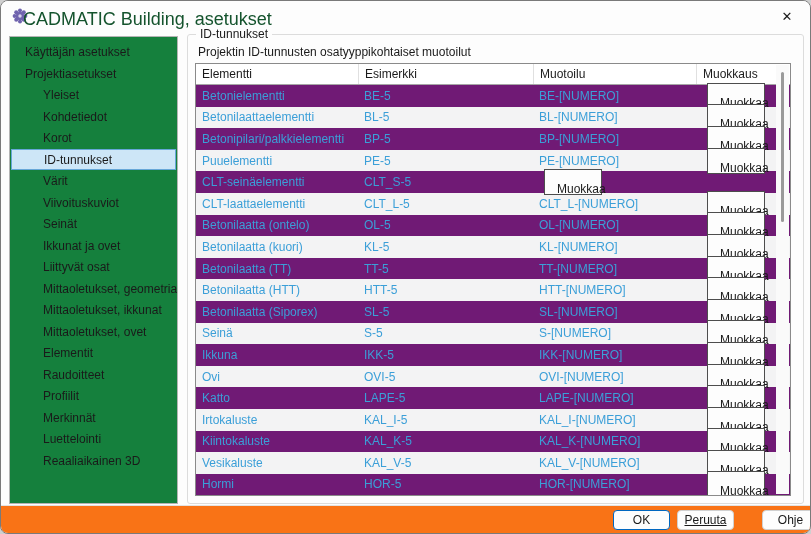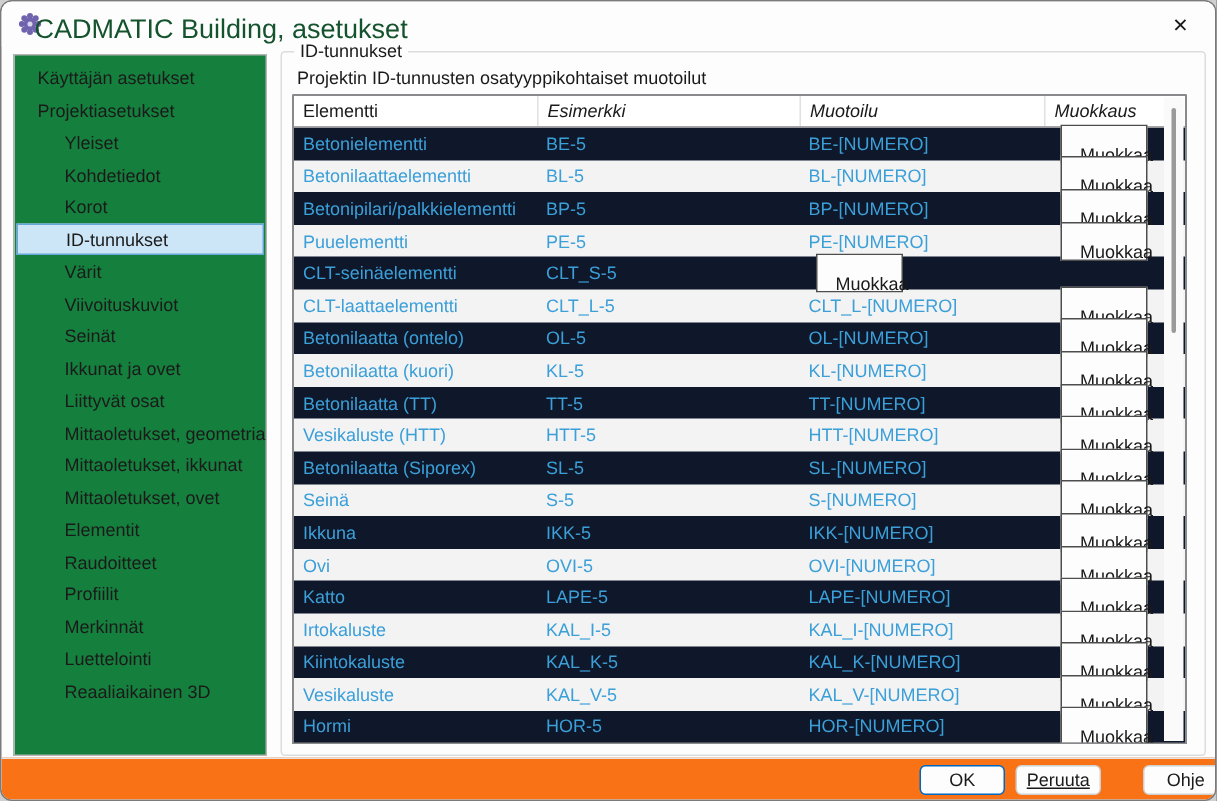--- a/index.html
+++ b/index.html
@@ -41,29 +41,29 @@
     border:1px solid #dcdcdc;border-radius:3px;box-sizing:border-box;
   }
   .groupbox .legend{
     position:absolute;left:8px;top:-8px;background:#fdfdfd;
     padding:0 4px;font-size:12px;color:#1a1a1a;
   }
   .gb-subtitle{position:absolute;left:10px;top:10px;font-size:12px;color:#1a1a1a;}
   
   .idtable{
     position:absolute;left:7px;top:28px;width:596px;height:433px;
-    border:1px solid #8a8a8a;background:#0f172a;box-sizing:border-box;
+    border:1px solid #8a8a8a;background:#701a75;box-sizing:border-box;
     overflow:hidden;
   }
   .thead{display:flex;height:20px;border-bottom:1px solid #a6a6a6;background:#ffffff;}
   .th{
     font-size:12px;color:#1a1a1a;line-height:20px;padding-left:6px;
     box-sizing:border-box;white-space:nowrap;overflow:hidden;
   }
-  .th+.th{border-left:1px solid #e0e0e0;font-style:italic;}
+  .th+.th{border-left:1px solid #e0e0e0;}
   .col-el{width:162px;}
   .col-ex{width:175px;}
   .col-fm{width:163px;}
   .col-ed{width:80px;}
   .col-sb{width:14px;border-left:none !important;}
   .trow{display:flex;height:21.6px;align-items:center;}
   .trow:nth-child(even){background:#f3f3f4;}
   .td{
     font-size:12px;color:var(--blue,#3b9fd8);padding-left:6px;
     box-sizing:border-box;white-space:nowrap;overflow:hidden;
@@ -222,21 +222,21 @@
     </div>
           <div class="trow">
       <div class="td col-el">Betonilaatta (TT)</div>
       <div class="td col-ex">TT-5</div>
       <div class="td col-fm">TT-[NUMERO]</div>
       <div class="td ed col-ed">
         <button class="edit-btn">Muokkaa</button>
       </div>
     </div>
           <div class="trow">
-      <div class="td col-el">Vesikaluste (HTT)</div>
+      <div class="td col-el">Betonilaatta (HTT)</div>
       <div class="td col-ex">HTT-5</div>
       <div class="td col-fm">HTT-[NUMERO]</div>
       <div class="td ed col-ed">
         <button class="edit-btn">Muokkaa</button>
       </div>
     </div>
           <div class="trow">
       <div class="td col-el">Betonilaatta (Siporex)</div>
       <div class="td col-ex">SL-5</div>
       <div class="td col-fm">SL-[NUMERO]</div>

